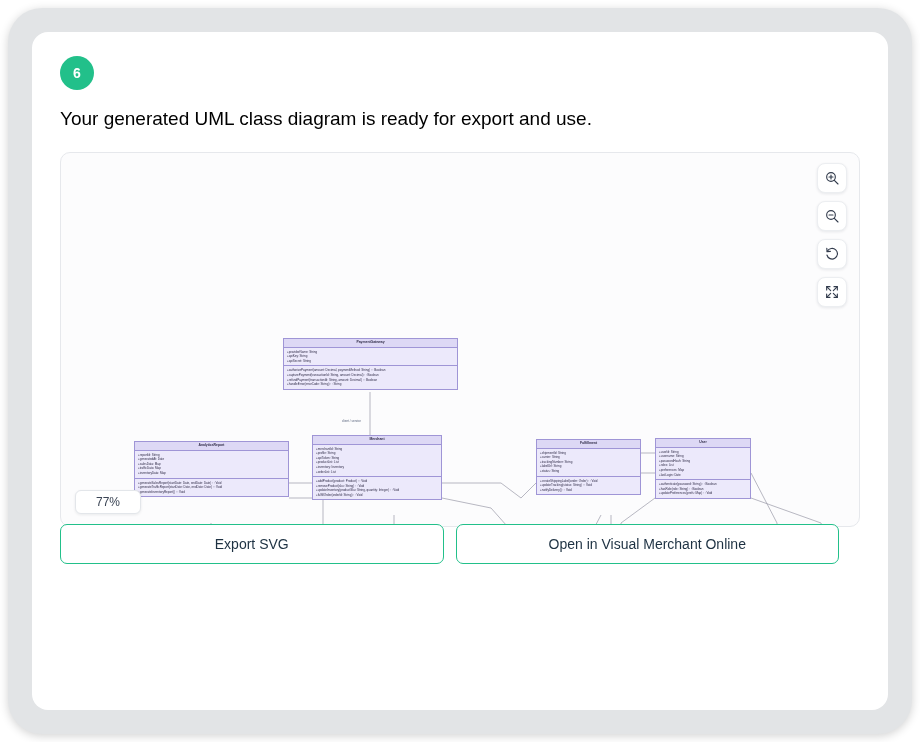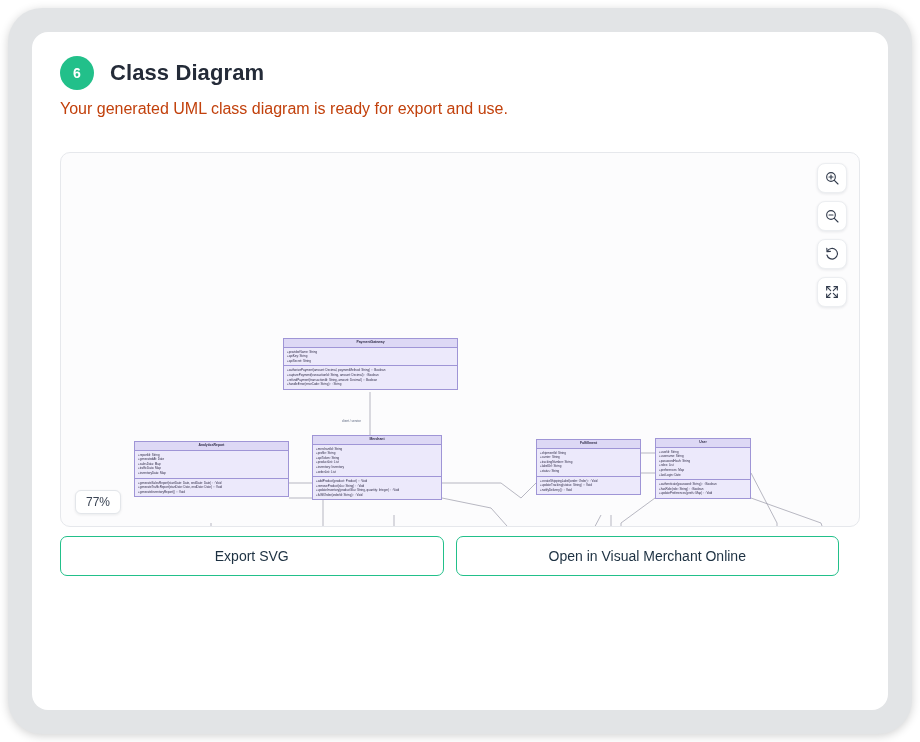--- a/index.html
+++ b/index.html
@@ -20,39 +20,39 @@
     background:#ffffff; border-radius:16px;
   }
   .card-header { position:absolute; left:28px; top:24px; }
   .step-row { display:flex; align-items:center; gap:16px; }
   .step-badge {
     width:34px; height:34px; border-radius:50%;
     background:#22c08a; color:#fff; font-size:14px; font-weight:bold;
     display:flex; align-items:center; justify-content:center;
   }
   .page-title { font-size:22px; font-weight:bold; color:#242b38; letter-spacing:.1px; }
-  .subtitle { margin-top:10px; font-size:16px; color:#c2410c; }
+  .subtitle { margin-top:18px; font-size:19px; color:#000000; }
 
   .canvas {
     position:absolute; left:28px; top:120px; width:800px; height:375px;
     background:#fcfcfd; border:1px solid #e6e8ec; border-radius:10px;
     overflow:hidden;
   }
   .toolbar { position:absolute; right:12px; top:10px; display:flex; flex-direction:column; gap:8px; }
   .tool-btn {
     width:30px; height:30px; border-radius:8px; background:#fff;
     border:1px solid #eceef1; box-shadow:0 1px 3px rgba(16,24,40,.09);
     display:flex; align-items:center; justify-content:center; cursor:pointer;
   }
   .tool-btn svg { width:16px; height:16px; stroke:#333c4d; fill:none; stroke-width:1.7; stroke-linecap:round; stroke-linejoin:round; }
 
   .zoom-badge {
     position:absolute; left:14px; bottom:12px;
     background:#fff; border:1px solid #e3e6ea; border-radius:6px;
-    padding:4px 10px; font-size:12px; color:#3a4454;
+    padding:4px 20px; font-size:12px; color:#3a4454;
     box-shadow:0 1px 3px rgba(16,24,40,.08);
   }
 
   .diagram { position:absolute; inset:0; }
   .diagram svg { position:absolute; left:0; top:0; }
 
   
   .uml { position:absolute; background:#ece9fb; border:1px solid #9f95d6; }
   .uml .uml-name {
     text-align:center; font-size:3.4px; font-weight:bold; color:#2e2a46;
@@ -61,37 +61,36 @@
   }
   .uml .uml-sec { padding:2px 3px; border-bottom:1px solid #9f95d6; }
   .uml .uml-sec:last-child { border-bottom:none; }
   .uml .uml-sec div { font-size:3px; color:#2e2a46; line-height:1.52; white-space:nowrap; }
 
   .edge-label {
     position:absolute; font-size:3px; color:#55607a; white-space:nowrap;
     background:transparent;
   }
 
-  .footer { position:absolute; left:28px; top:504px; width:779px; display:flex; gap:12px; }
+  .footer { position:absolute; left:28px; top:492px; width:779px; display:flex; gap:12px; }
   .btn {
     flex:1; height:40px; border:1px solid #22c08a; border-radius:7px;
     background:#fff; color:#1d3142; font-size:14px;
     display:flex; align-items:center; justify-content:center; cursor:pointer;
   }
 </style>
 </head>
 <body>
 
 <div class="device-frame">
   <div class="device-inner">
 
     <div class="card-header">
       <div class="step-row">
         <div class="step-badge">6</div>
-        <div class="page-title">Class Diagram</div>
       </div>
       <div class="subtitle">Your generated UML class diagram is ready for export and use.</div>
     </div>
 
     <div class="canvas">
 
       <div class="diagram">
         <svg width="800" height="375">
           <g stroke="#9a9aa8" stroke-width="0.7" fill="none">
             <path d="M309 239 L309 266 L309 282"></path>

